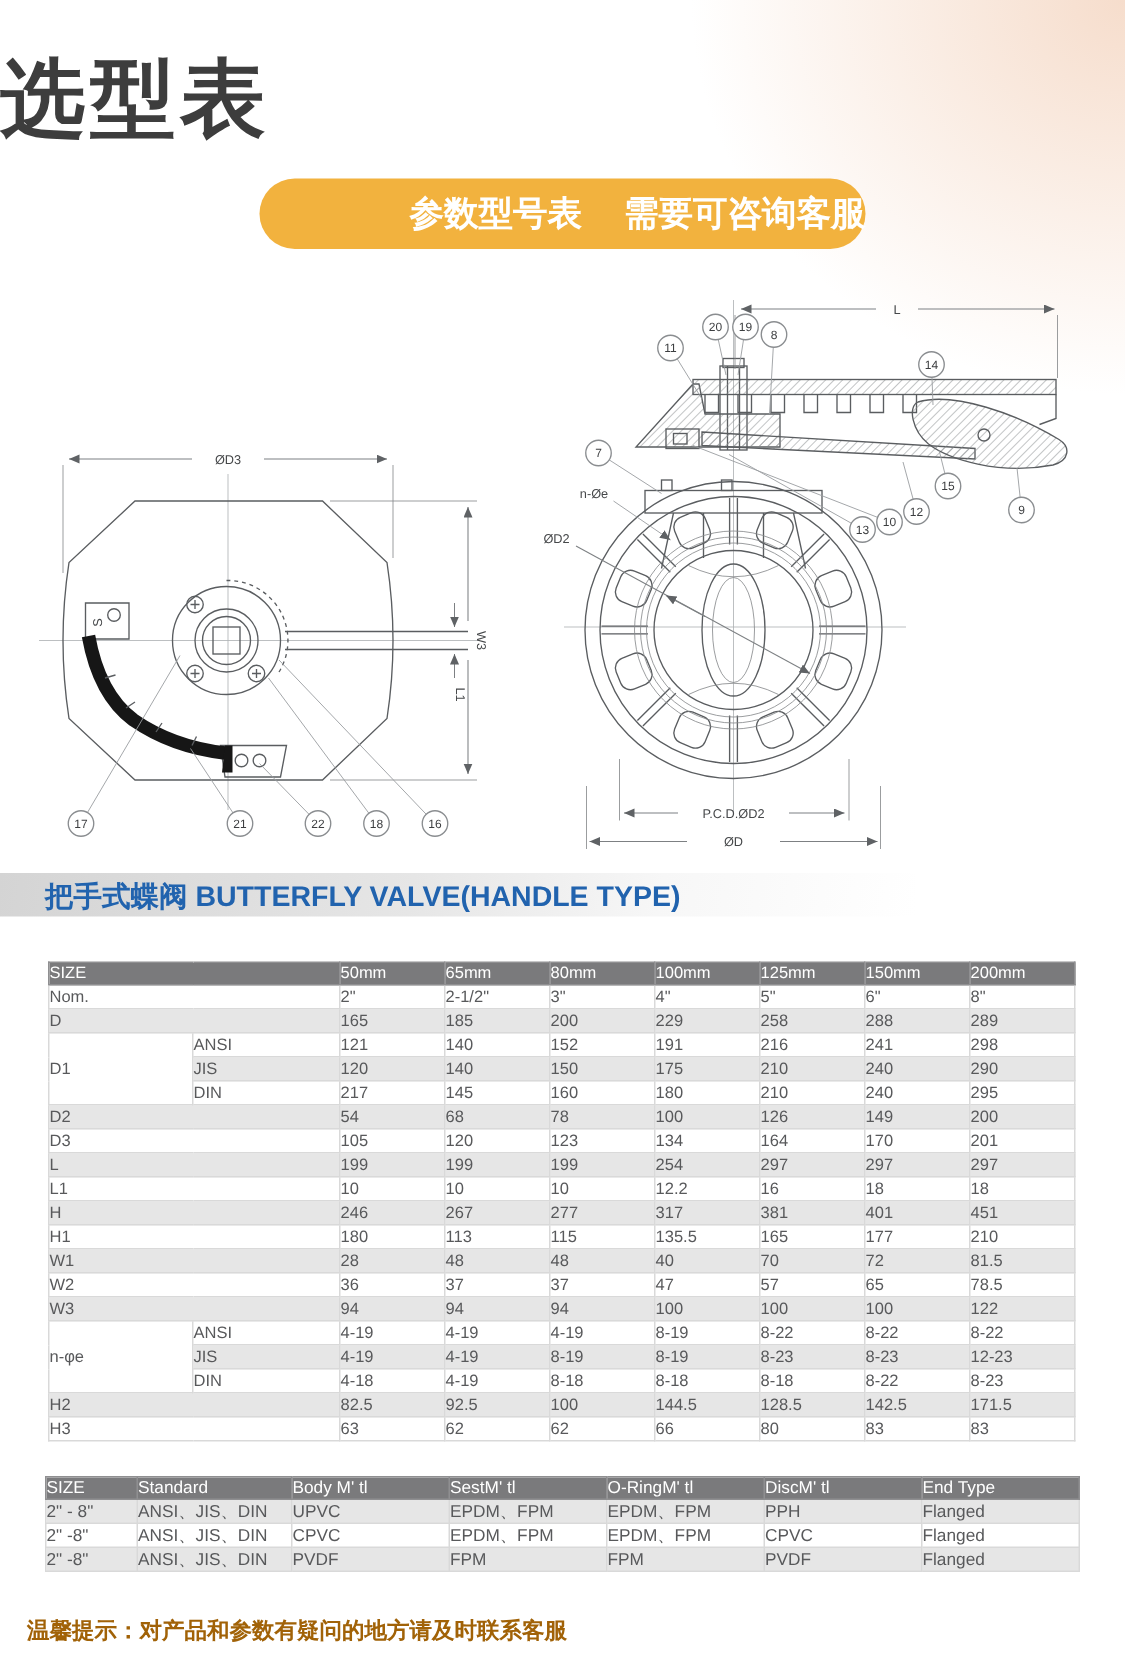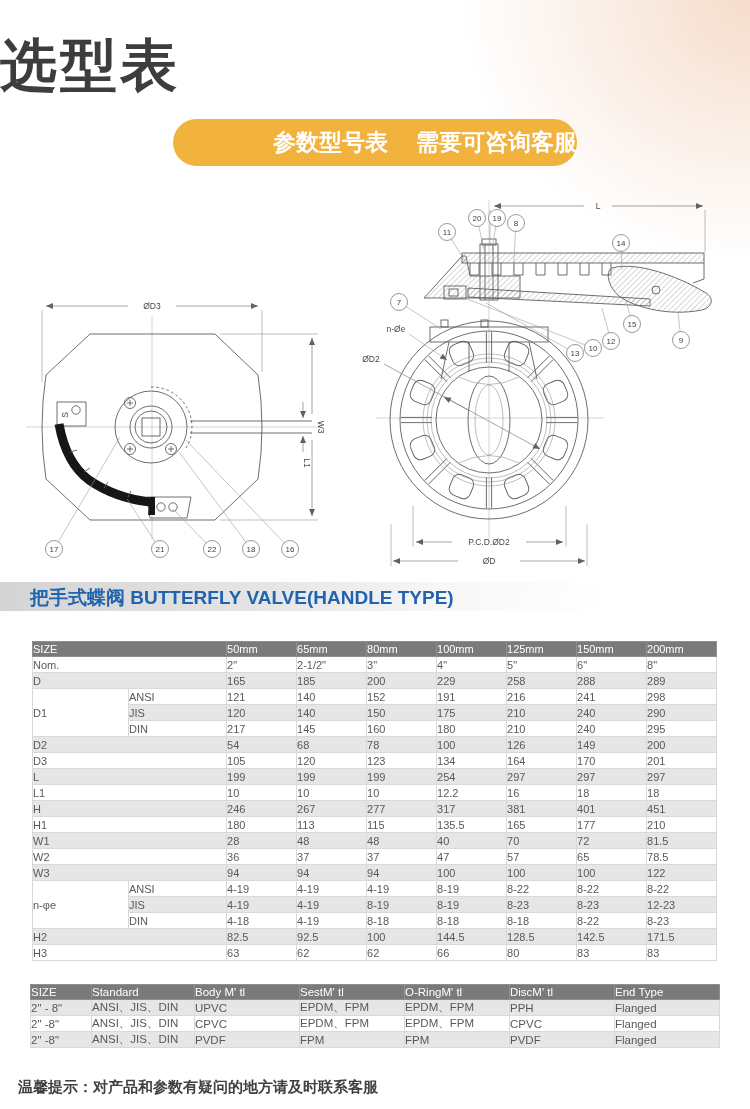--- a/index.html
+++ b/index.html
@@ -26,21 +26,21 @@
        background:linear-gradient(100deg,#d4d4d4 0%,#e6e6e6 45%,#f7f7f7 72%,rgba(255,255,255,0) 100%);}
   .section-text{position:absolute;top:585px;left:30px;font-size:19px;font-weight:bold;color:#2163AE;white-space:nowrap;text-align:right;}
   table{border-collapse:collapse;table-layout:fixed;text-align:left;color:#58595b;}
   #dimension-table{position:absolute;top:641px;left:32px;width:684px;font-size:11px;}
   #material-table{position:absolute;top:984px;left:30px;width:689px;font-size:11.5px;}
   th{background:#7a7a7c;color:#fff;font-weight:normal;border:1px solid #8f8f91;height:14px;padding:0;}
   td{border:1px solid #d9d9d9;height:15px;padding:0;background:#fff;}
   tr.alt td{background:#e6e6e6;}
   td.group-label{background:#fff;}
   tr.subhead td{background:#fff;}
-  .footer-note{position:absolute;top:1078px;left:18px;font-size:15px;font-weight:bold;color:#404040;}
+  .footer-note{position:absolute;top:1078px;left:18px;font-size:15px;font-weight:bold;color:#a16207;}
 </style>
 </head>
 <body>
 
 <div class="corner-accent"></div>
 
 <div class="page-title">选型表</div>
 
 <div class="banner">
   <span>参数型号表</span>

